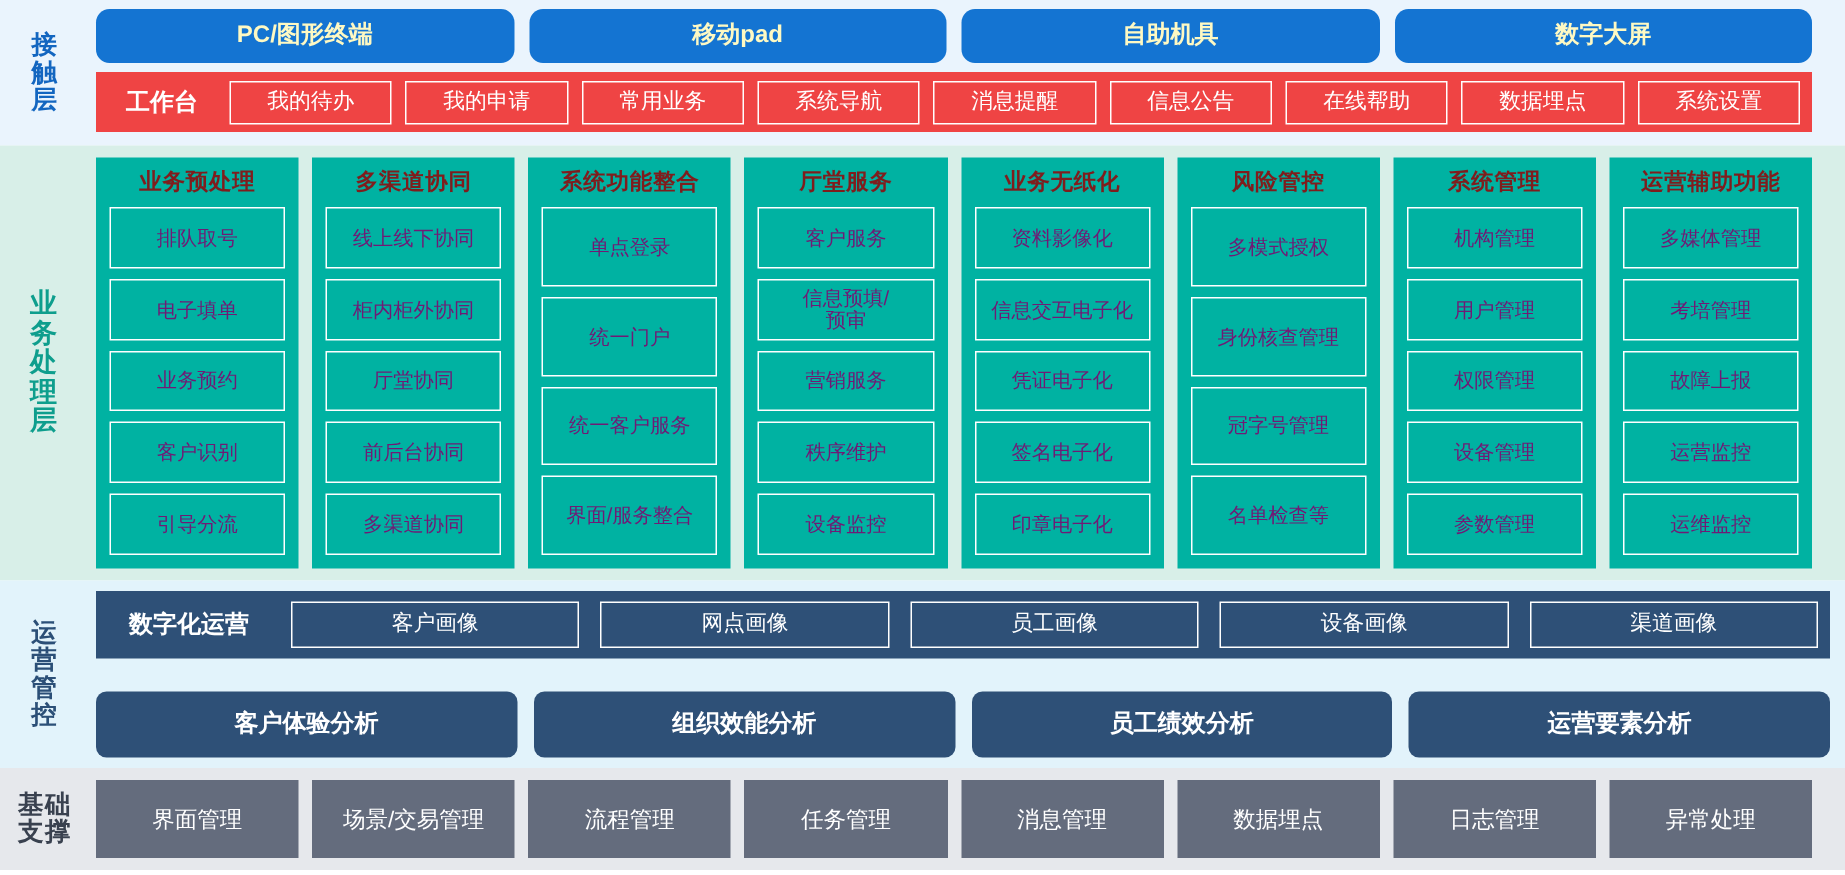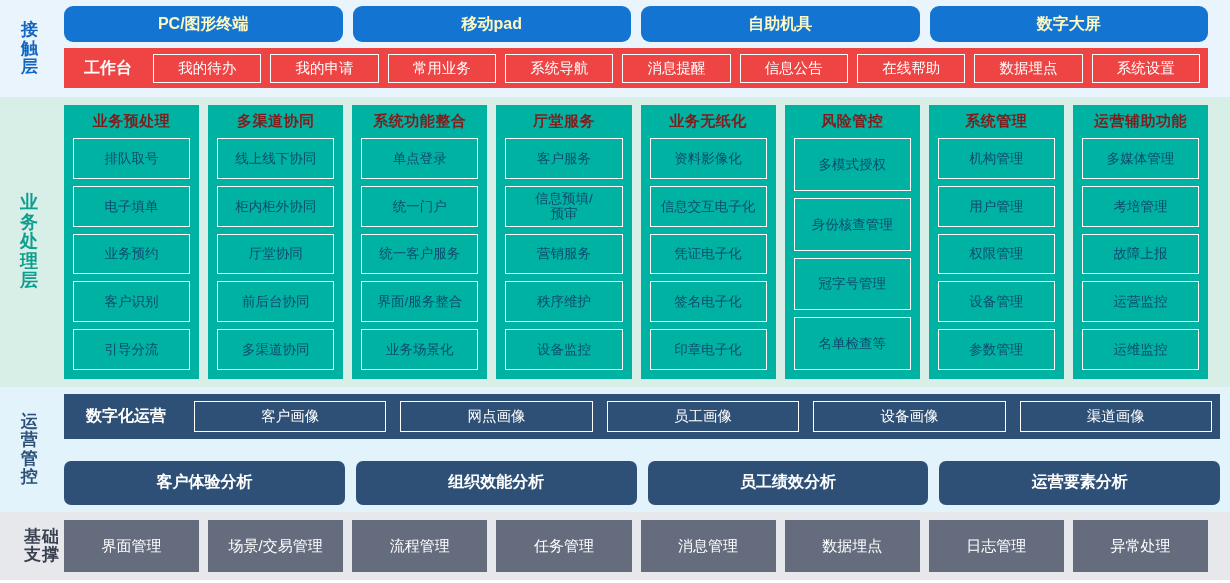--- a/index.html
+++ b/index.html
@@ -59,21 +59,21 @@
     flex:1;background:#00b2a2;
     display:flex;flex-direction:column;align-items:center;
     padding:7px 9px 9px 9px;box-sizing:border-box;
   }
   .biz-col-title{
     color:#7f1d1d;font-size:15px;font-weight:bold;
     margin-bottom:7px;white-space:nowrap;letter-spacing:0.5px;
   }
   .biz-items{display:flex;flex-direction:column;gap:7px;width:100%;flex:1;}
   .biz-item{
-    border:1px solid #ffffff;color:#0c4a6e;
+    border:1px solid #ffffff;color:#701a75;
     font-size:13.5px;
     flex:1;display:flex;align-items:center;justify-content:center;
     text-align:center;line-height:1.12;white-space:pre-line;
     padding:1px 2px;box-sizing:border-box;
   }
 
   
   .layer-ops{background:#e2f3fb;height:125px;padding:7px 0;}
   .layer-ops .layer-label{color:#2b4f77;font-size:17px;letter-spacing:1.5px;}
   .ops-body{padding:0 10px 0 4px;display:flex;flex-direction:column;gap:22px;height:100%;box-sizing:border-box;}
@@ -92,21 +92,21 @@
   .ops-row-bottom{display:flex;gap:11px;flex:1;}
   .ops-analysis{
     flex:1;background:#2e5077;color:#ffffff;
     border-radius:7px;
     display:flex;align-items:center;justify-content:center;
     font-size:16px;font-weight:bold;text-align:center;
   }
 
   
   .layer-base{background:#e6e8ec;height:68px;padding:8px 0;}
-  .layer-base .layer-label{color:#39414f;font-size:17px;letter-spacing:1px;flex-direction:column;align-items:flex-end;}
+  .layer-base .layer-label{color:#39414f;font-size:17px;letter-spacing:1px;flex-direction:column;}
   .base-row{display:flex;gap:9px;padding:0 22px 0 4px;height:100%;box-sizing:border-box;}
   .base-item{
     flex:1;background:#646c7d;color:#ffffff;
     display:flex;align-items:center;justify-content:center;
     font-size:15px;
   }
 </style>
 </head>
 <body>
 
@@ -177,21 +177,20 @@
           </div>
         </div>
 
         <div class="biz-col">
           <div class="biz-col-title">系统功能整合</div>
           <div class="biz-items">
             <div class="biz-item">单点登录</div>
             <div class="biz-item">统一门户</div>
             <div class="biz-item">统一客户服务</div>
             <div class="biz-item">界面/服务整合</div>
-            <div class="biz-item">业务场景化</div>
           </div>
         </div>
 
         <div class="biz-col">
           <div class="biz-col-title">厅堂服务</div>
           <div class="biz-items">
             <div class="biz-item">客户服务</div>
             <div class="biz-item">信息预填/
 预审</div>
             <div class="biz-item">营销服务</div>

